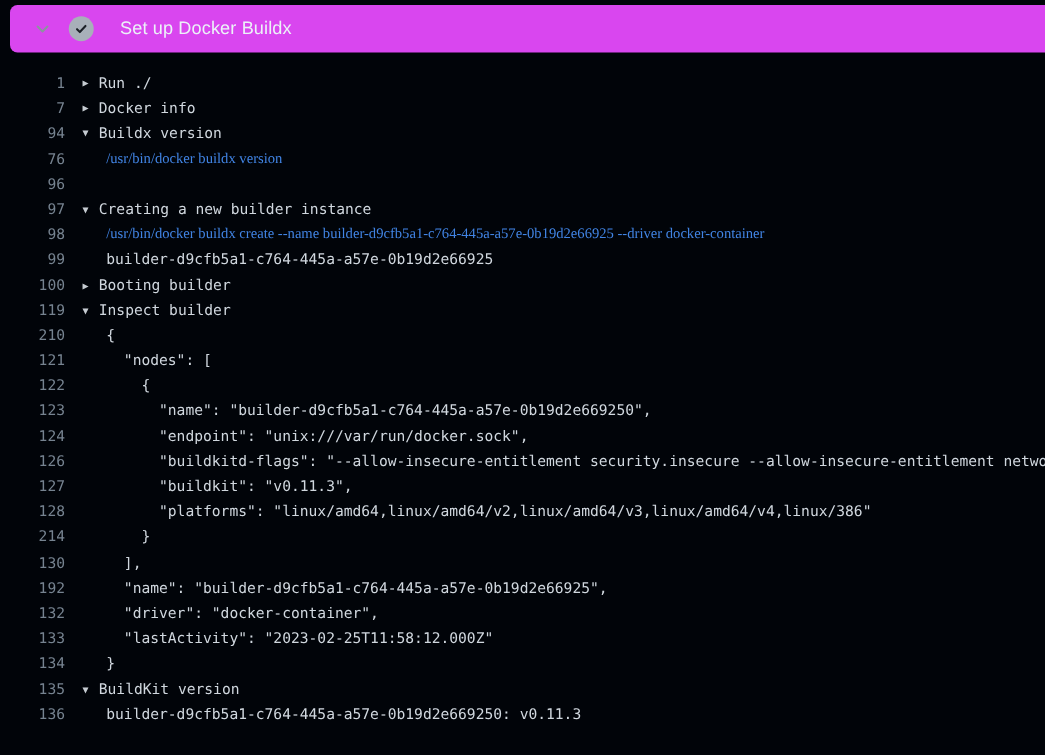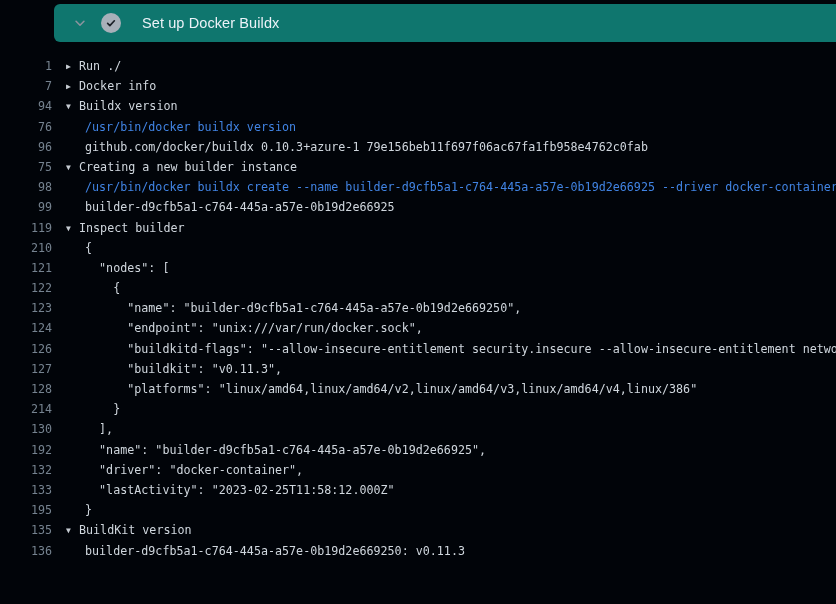--- a/index.html
+++ b/index.html
@@ -6,27 +6,26 @@
   html, body {
     width: 836px; height: 604px;
     background: #010409;
     overflow: hidden;
     font-family: "Liberation Sans", sans-serif;
   }
   .step-header {
     position: absolute;
     left: 8px; top: 4px; right: 0;
     height: 38px;
-    background: #0f766e;
+    background: #d946ef;
     border-radius: 6px 0 0 6px;
     display: flex;
     align-items: center;
     padding-left: 14px;
     cursor: pointer;
-    margin-left: 46px;
   }
   .chevron-btn {
     width: 24px; height: 24px;
     display: flex; align-items: center; justify-content: center;
     color: #8b949e;
     flex: none;
   }
   .status-circle {
     width: 20px; height: 20px;
     border-radius: 50%;
@@ -64,21 +63,21 @@
     cursor: pointer;
     user-select: none;
   }
   .line-content {
     flex: none;
     margin-left: 14px;
     color: #d0d7de;
     white-space: pre;
   }
   .log-line.is-group .line-content { cursor: pointer; }
-  .log-line.k-command .line-content { padding-left: 19px; color: #4184e4; }
+  .log-line.k-command .line-content { padding-left: 19px; color: #4184e4; font-family: Liberation Serif, serif; }
   .log-line.k-output  .line-content { padding-left: 19px; }
   .toggle-icon {
     display: inline-block;
     width: 13px;
     font-size: 8px;
     color: #c6ccd2;
     vertical-align: 1px;
   }
 </style>
 </head>
@@ -97,35 +96,36 @@
   </span>
   <span class="step-title">Set up Docker Buildx</span>
 </div>
 
 <div class="log-area">
   <div id="log-lines">
       <div class="log-line k-group_collapsed is-group"><span class="line-num">1</span><span class="line-content"><span class="toggle-icon">▶</span>Run ./</span></div>
       <div class="log-line k-group_collapsed is-group"><span class="line-num">7</span><span class="line-content"><span class="toggle-icon">▶</span>Docker info</span></div>
       <div class="log-line k-group_expanded is-group"><span class="line-num">94</span><span class="line-content"><span class="toggle-icon">▼</span>Buildx version</span></div>
       <div class="log-line k-command"><span class="line-num">76</span><span class="line-content">/usr/bin/docker buildx version</span></div>
-      <div class="log-line k-output"><span class="line-num">96</span><span class="line-content">github.com/docker/buildx 0.10.3+azure-1 79e156beb11f697f06ac67fa1fb958e4762c0fab</span></div>
-      <div class="log-line k-group_expanded is-group"><span class="line-num">75</span><span class="line-content"><span class="toggle-icon">▼</span>Creating a new builder instance</span></div>
+      <div class="log-line k-output"><span class="line-num">96</span></div>
+      <div class="log-line k-group_expanded is-group"><span class="line-num">97</span><span class="line-content"><span class="toggle-icon">▼</span>Creating a new builder instance</span></div>
       <div class="log-line k-command"><span class="line-num">98</span><span class="line-content">/usr/bin/docker buildx create --name builder-d9cfb5a1-c764-445a-a57e-0b19d2e66925 --driver docker-container</span></div>
       <div class="log-line k-output"><span class="line-num">99</span><span class="line-content">builder-d9cfb5a1-c764-445a-a57e-0b19d2e66925</span></div>
+      <div class="log-line k-group_collapsed is-group"><span class="line-num">100</span><span class="line-content"><span class="toggle-icon">▶</span>Booting builder</span></div>
       <div class="log-line k-group_expanded is-group"><span class="line-num">119</span><span class="line-content"><span class="toggle-icon">▼</span>Inspect builder</span></div>
       <div class="log-line k-output"><span class="line-num">210</span><span class="line-content">{</span></div>
       <div class="log-line k-output"><span class="line-num">121</span><span class="line-content">  "nodes": [</span></div>
       <div class="log-line k-output"><span class="line-num">122</span><span class="line-content">    {</span></div>
       <div class="log-line k-output"><span class="line-num">123</span><span class="line-content">      "name": "builder-d9cfb5a1-c764-445a-a57e-0b19d2e669250",</span></div>
       <div class="log-line k-output"><span class="line-num">124</span><span class="line-content">      "endpoint": "unix:///var/run/docker.sock",</span></div>
       <div class="log-line k-output"><span class="line-num">126</span><span class="line-content">      "buildkitd-flags": "--allow-insecure-entitlement security.insecure --allow-insecure-entitlement networ</span></div>
       <div class="log-line k-output"><span class="line-num">127</span><span class="line-content">      "buildkit": "v0.11.3",</span></div>
       <div class="log-line k-output"><span class="line-num">128</span><span class="line-content">      "platforms": "linux/amd64,linux/amd64/v2,linux/amd64/v3,linux/amd64/v4,linux/386"</span></div>
       <div class="log-line k-output"><span class="line-num">214</span><span class="line-content">    }</span></div>
       <div class="log-line k-output"><span class="line-num">130</span><span class="line-content">  ],</span></div>
       <div class="log-line k-output"><span class="line-num">192</span><span class="line-content">  "name": "builder-d9cfb5a1-c764-445a-a57e-0b19d2e66925",</span></div>
       <div class="log-line k-output"><span class="line-num">132</span><span class="line-content">  "driver": "docker-container",</span></div>
       <div class="log-line k-output"><span class="line-num">133</span><span class="line-content">  "lastActivity": "2023-02-25T11:58:12.000Z"</span></div>
-      <div class="log-line k-output"><span class="line-num">195</span><span class="line-content">}</span></div>
+      <div class="log-line k-output"><span class="line-num">134</span><span class="line-content">}</span></div>
       <div class="log-line k-group_expanded is-group"><span class="line-num">135</span><span class="line-content"><span class="toggle-icon">▼</span>BuildKit version</span></div>
       <div class="log-line k-output"><span class="line-num">136</span><span class="line-content">builder-d9cfb5a1-c764-445a-a57e-0b19d2e669250: v0.11.3</span></div>
     </div>
 </div>
 
 </body></html>

